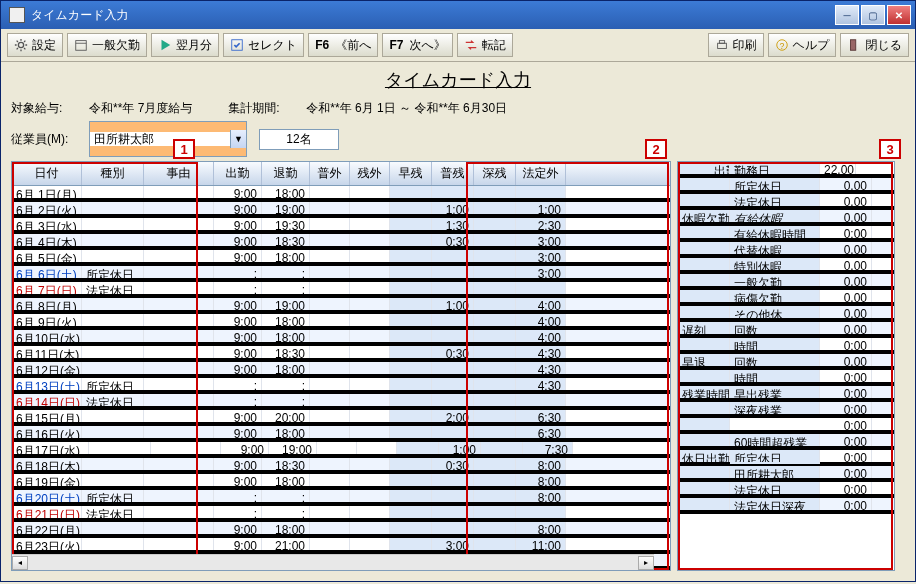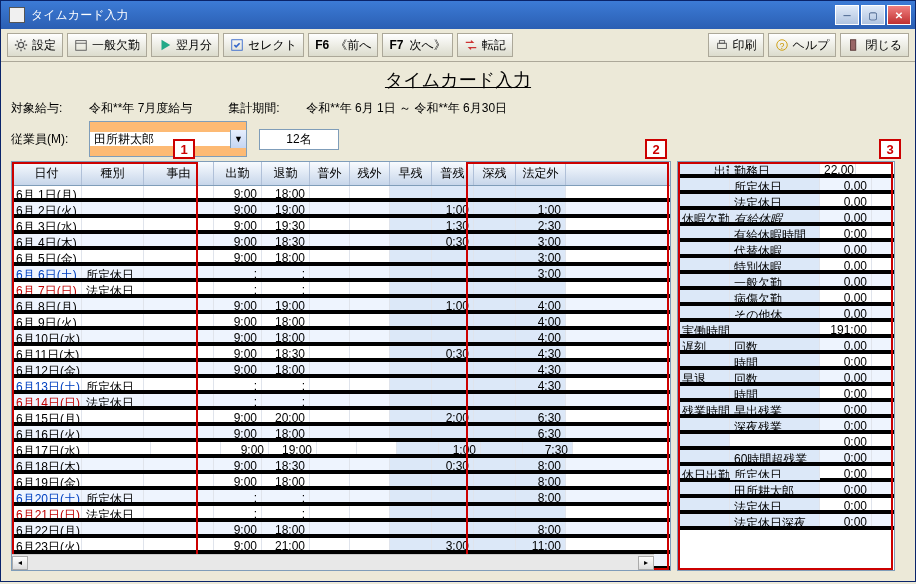--- a/index.html
+++ b/index.html
@@ -531,25 +531,20 @@
             <div class="tr">
               <div class="td l hl-col" style="width: 52px;"></div>
               <div class="td l hl-col" style="width: 90px;">病傷欠勤</div>
               <div class="td r" style="width: 52px;">0.00</div>
             </div>
             <div class="tr alt">
               <div class="td l hl-col" style="width: 52px;"></div>
               <div class="td l hl-col" style="width: 90px;">その他休</div>
               <div class="td r" style="width: 52px;">0.00</div>
             </div>
-            <div class="tr">
-              <div class="td l hl-col" style="width: 52px;">実働時間</div>
-              <div class="td l hl-col" style="width: 90px;"></div>
-              <div class="td r" style="width: 52px;">191:00</div>
-            </div>
             <div class="tr alt">
               <div class="td l hl-col" style="width: 52px;">遅刻</div>
               <div class="td l hl-col" style="width: 90px;">回数</div>
               <div class="td r" style="width: 52px;">0.00</div>
             </div>
             <div class="tr">
               <div class="td l hl-col" style="width: 52px;"></div>
               <div class="td l hl-col" style="width: 90px;">時間</div>
               <div class="td r" style="width: 52px;">0:00</div>
             </div>

